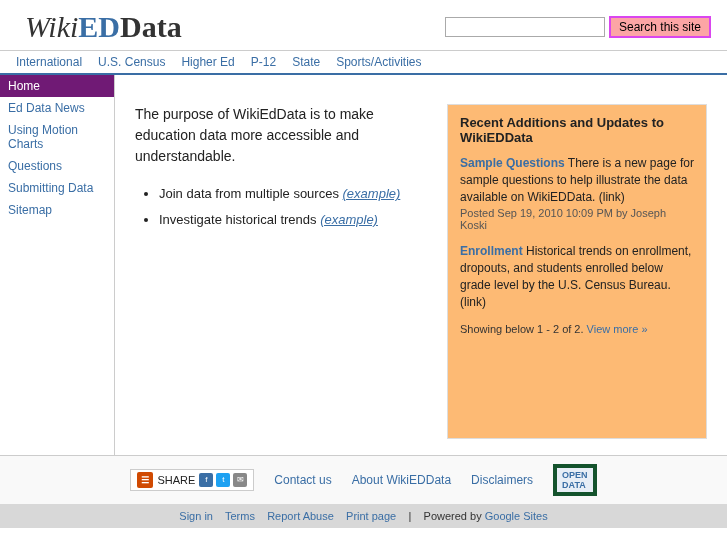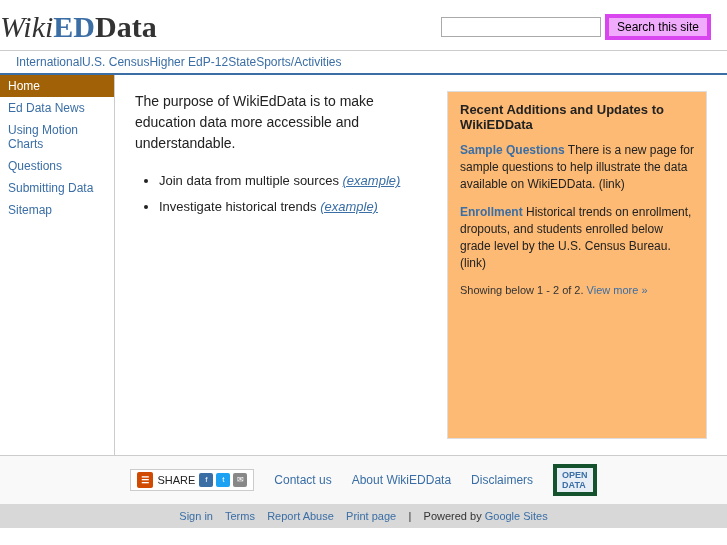--- a/index.html
+++ b/index.html
@@ -3,21 +3,21 @@
   <meta charset="utf-8">
   <style>
     * { margin: 0; padding: 0; box-sizing: border-box; }
     body { font-family: Arial, sans-serif; font-size: 13px; background: #fff; color: #222; }
 
     
     #header {
       display: flex;
       justify-content: space-between;
       align-items: center;
-      padding: 10px 16px 6px 0;
+      padding: 10px 16px 6px 25px;
       border-bottom: 1px solid #ccc;
       background: #fff;
     }
     #logo {
       font-size: 30px;
       font-family: Georgia, serif;
       color: #333;
     }
     #logo span.wiki { color: #333; font-style: italic; }
     #logo span.ed { color: #3a6ea5; font-weight: bold; font-style: normal; }
@@ -26,30 +26,31 @@
     #search-input {
       border: 1px solid #aaa;
       padding: 2px 4px;
       font-size: 12px;
       width: 160px;
     }
     #search-button {
       font-size: 12px;
       padding: 2px 8px;
       cursor: pointer;
-      background: #f0abfc;
-      border: 4px solid #d946ef;
+      background: #fca5a5;
+      border: 2px solid #d946ef;
     }
 
     
     #navbar {
       background: #fff;
       border-bottom: 2px solid #3a6ea5;
       padding: 4px 16px;
       display: flex;
+      gap: 16px;
     }
     #navbar a {
       color: #3a6ea5;
       text-decoration: none;
       font-size: 12px;
     }
 
     
     #main-layout {
       display: flex;
@@ -64,30 +65,31 @@
       padding-top: 0;
     }
     .sidebar-item {
       padding: 4px 8px;
       font-size: 12px;
       color: #3a6ea5;
       cursor: pointer;
       border-bottom: none;
     }
     .sidebar-item.active {
-      background: #a16207;
+      background: #701a75;
       color: #fff;
     }
 
     
     #content {
       flex: 1;
       padding: 16px 20px;
       display: flex;
       gap: 20px;
+      margin-top: 13px;
     }
     #main-content {
       flex: 1;
       max-width: 380px;
     }
     #main-content p {
       font-size: 14px;
       margin-bottom: 14px;
       line-height: 1.5;
     }
@@ -262,20 +264,21 @@
       <ul id="bullet-list">
       <li>Join data from multiple sources <a href="#" style="font-style: italic;">(example)</a></li>
           <li>Investigate historical trends <a href="#" style="font-style: italic;">(example)</a></li>
         </ul>
     </div>
     <div id="recent-additions">
       <h3>Recent Additions and Updates to WikiEDData</h3>
       <div id="news-items-container">
           <div class="news-item">
             <div class="news-desc"><a href="#">Sample Questions</a> There is a new page for sample questions to help illustrate the data available on WikiEDData. (link)</div>
+            <div class="news-meta">Posted Sep 19, 2010 10:09 PM by Joseph Koski</div>
           </div>
           <div class="news-item">
             <div class="news-desc"><a href="#">Enrollment</a> Historical trends on enrollment, dropouts, and students enrolled below grade level by the U.S. Census Bureau. (link)</div>
           </div>
         </div>
       <div class="news-showing">
         <span>Showing below </span><span>1 - 2</span><span> of 2. </span><a href="#">View more »</a>
       </div>
     </div>
   </div>

